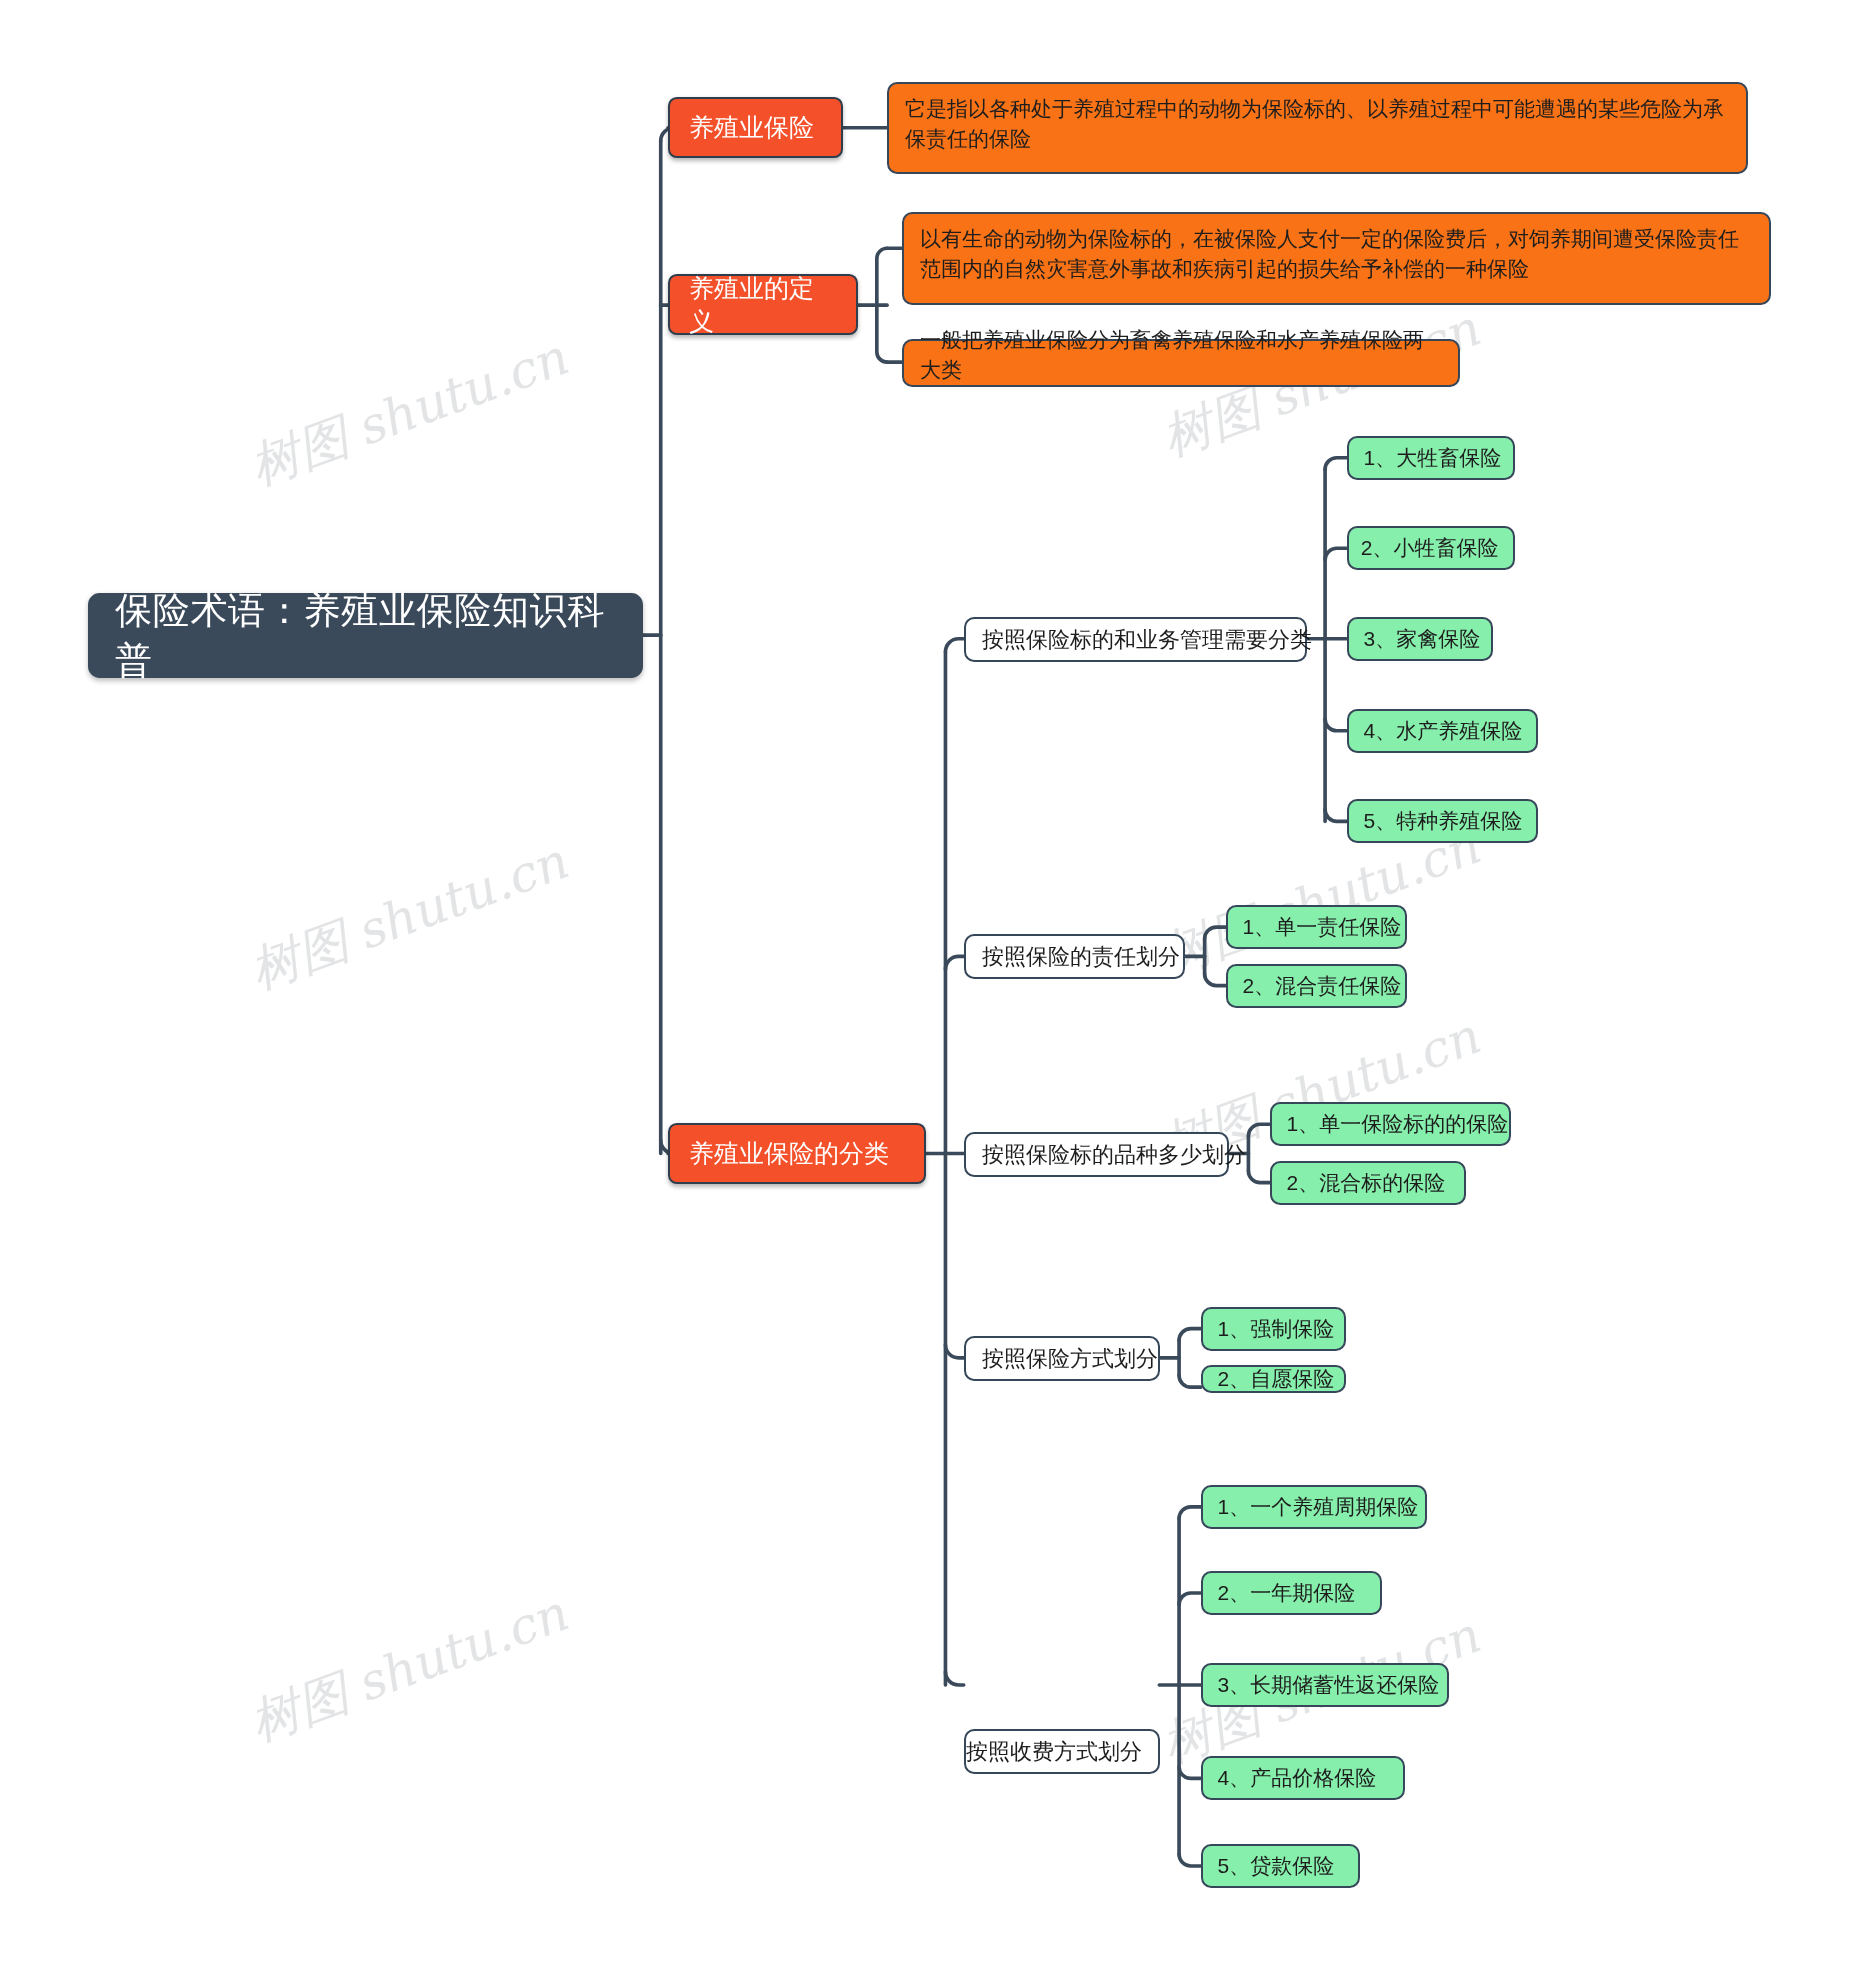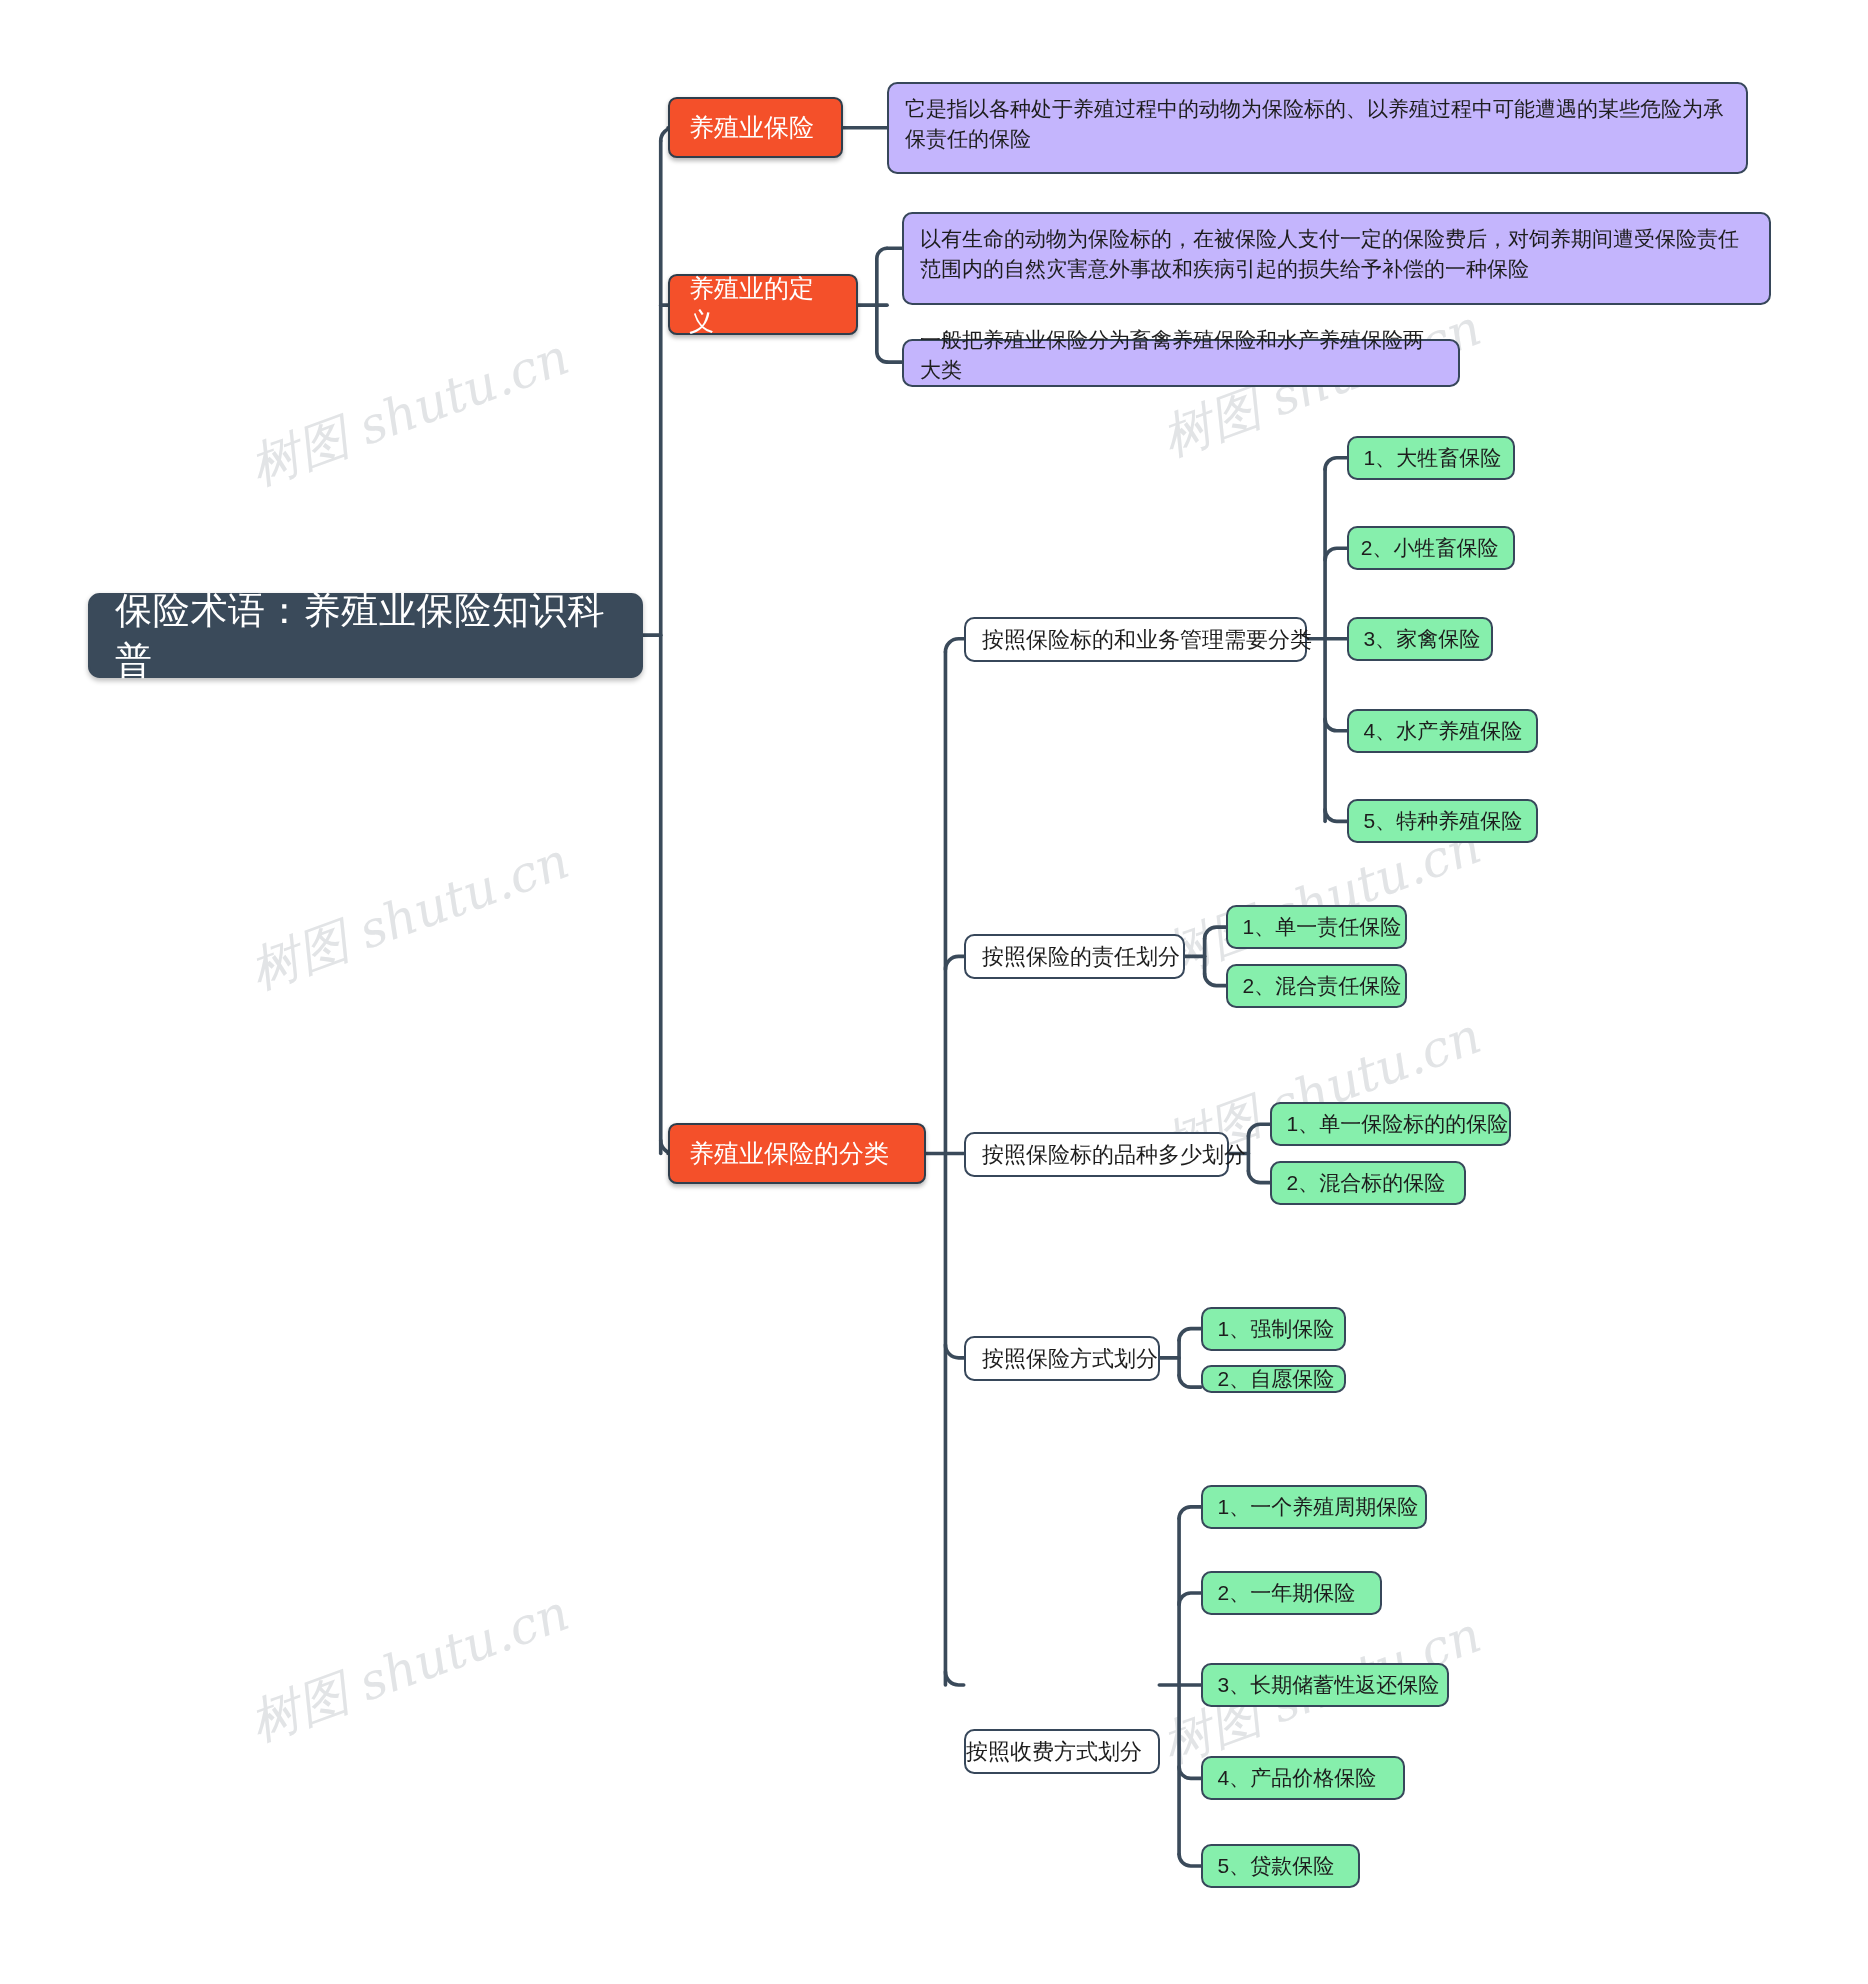--- a/index.html
+++ b/index.html
@@ -95,21 +95,21 @@
     background: #86efac;
     border: 2.2px solid #37475a;
     border-radius: 10.2px;
     color: #1d1d1d;
     font-size: 21px;
     padding: 0 14.6px;
     white-space: nowrap;
   }
 
   .node-note {
-    background: #c4b5fd;
+    background: #f97316;
     border: 2.2px solid #37475a;
     border-radius: 10.2px;
     color: #1d1d1d;
     font-size: 21px;
     line-height: 1.42;
     padding: 10.2px 16px;
     align-items: flex-start;
     display: block;
   }
 </style>

